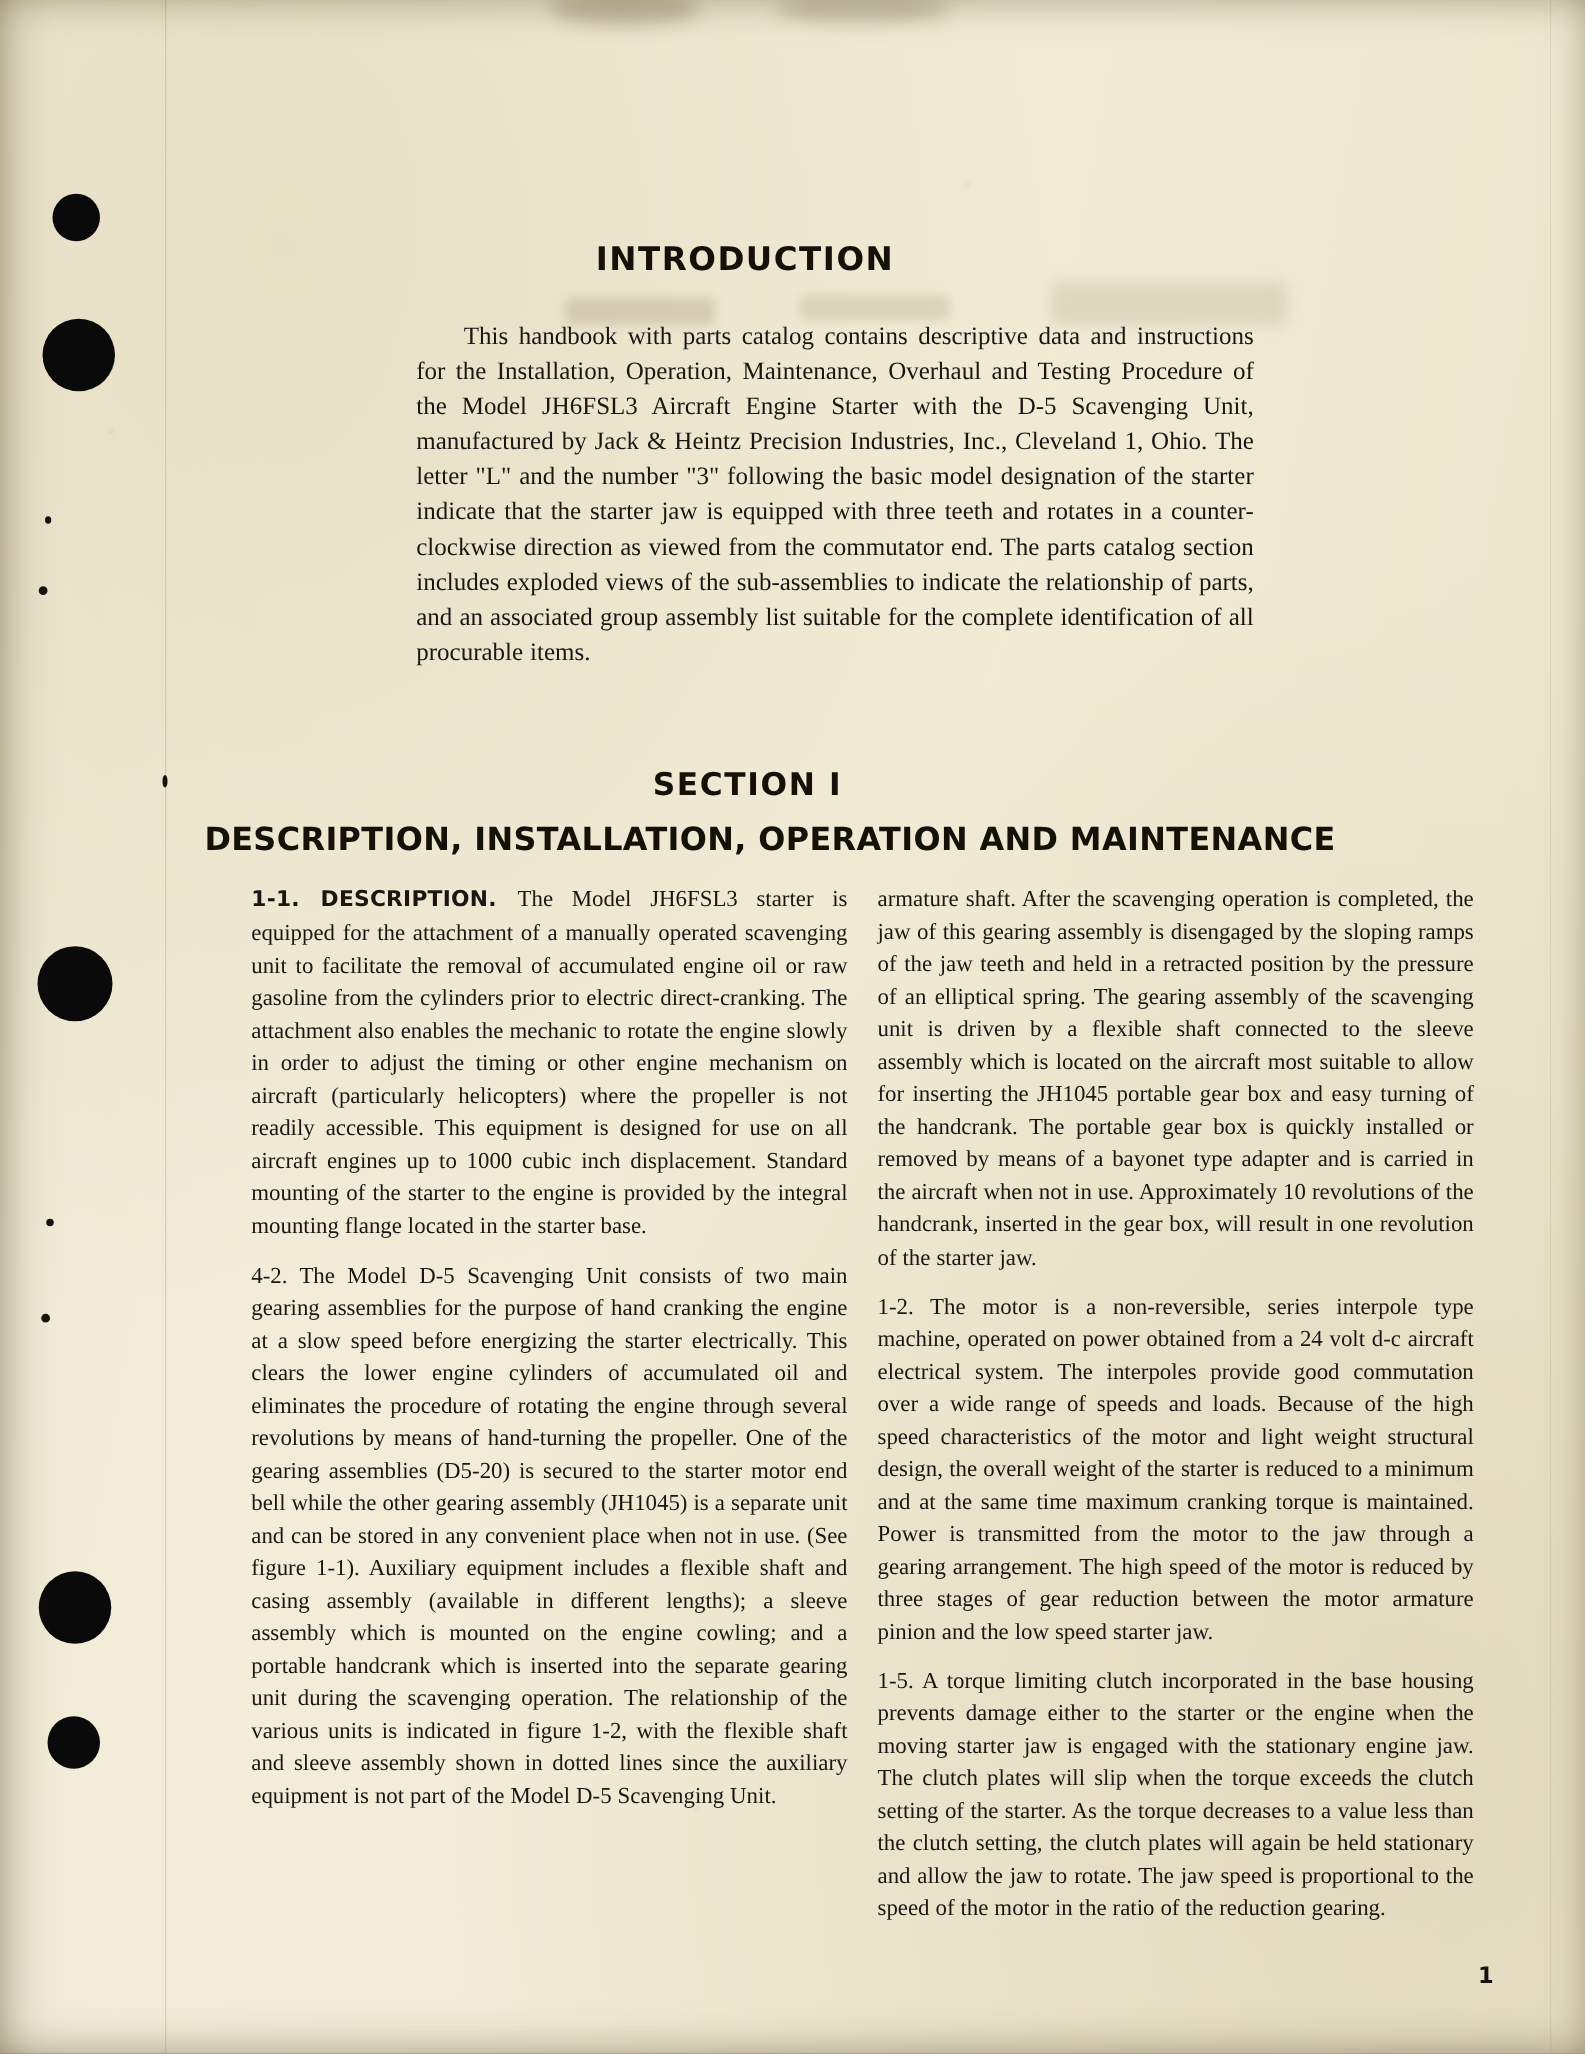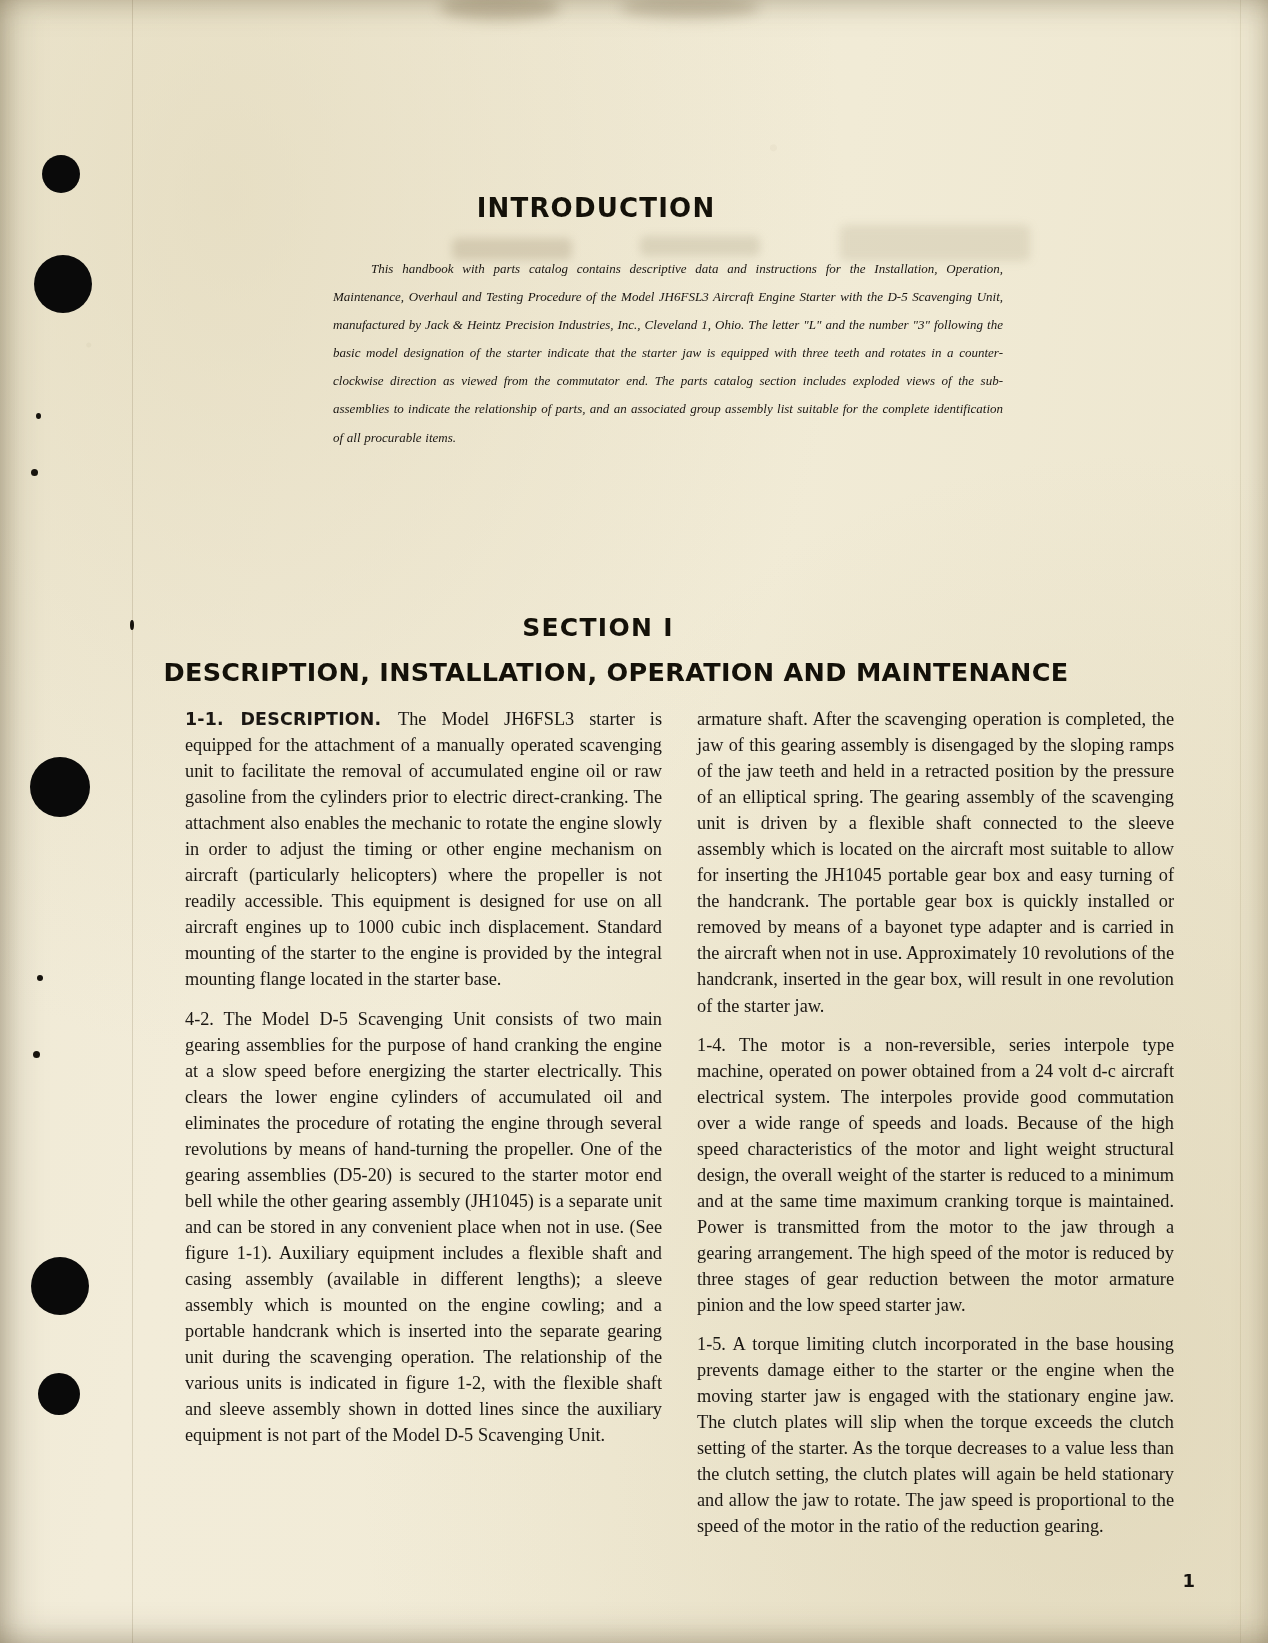--- a/index.html
+++ b/index.html
@@ -109,26 +109,25 @@
     font-weight: bold;
     font-size: 26px;
     letter-spacing: 1.2px;
     color: #141109;
   }
   .intro-body {
     position: absolute;
     left: 333px;
     top: 255px;
     width: 670px;
-    font-size: 13px;
+    font-size: 20px;
     line-height: 28.1px;
     text-align: justify;
     text-indent: 38px;
     word-spacing: 0.5px;
-    font-style: italic;
   }
 
   
   .section-num {
     position: absolute;
     left: 0; right: 0;
     top: 613px;
     text-align: center;
     transform: translateX(-36px);
     font-family: "DejaVu Sans", "Liberation Sans", sans-serif;
@@ -148,24 +147,24 @@
     font-size: 25.5px;
     letter-spacing: 0.3px;
     color: #141109;
     white-space: nowrap;
   }
 
   
   .columns {
     position: absolute;
     top: 706px;
-    left: 185px;
+    left: 201px;
     width: 990px;
     display: flex;
-    gap: 35px;
+    gap: 24px;
   }
   .col { width: 477px; }
   .col p {
     margin: 0 0 13px 0;
     font-size: 18.3px;
     line-height: 26.05px;
     text-align: justify;
     word-spacing: 0.2px;
   }
   .col p:last-child { margin-bottom: 0; }
@@ -234,21 +233,21 @@
         <span class="pnum">4-2. </span>
         <span>The Model D-5 Scavenging Unit consists of two main gearing assemblies for the purpose of hand cranking the engine at a slow speed before energizing the starter electrically. This clears the lower engine cylinders of accumulated oil and eliminates the procedure of rotating the engine through several revolutions by means of hand-turning the propeller. One of the gearing assemblies (D5-20) is secured to the starter motor end bell while the other gearing assembly (JH1045) is a separate unit and can be stored in any convenient place when not in use. (See figure 1-1). Auxiliary equipment includes a flexible shaft and casing assembly (available in different lengths); a sleeve assembly which is mounted on the engine cowling; and a portable handcrank which is inserted into the separate gearing unit during the scavenging operation. The relationship of the various units is indicated in figure 1-2, with the flexible shaft and sleeve assembly shown in dotted lines since the auxiliary equipment is not part of the Model D-5 Scavenging Unit. </span>
       </p>
     </div>
 
     <div class="col">
       <p>
         <span>armature shaft. After the scavenging operation is completed, the jaw of this gearing assembly is disengaged by the sloping ramps of the jaw teeth and held in a retracted position by the pressure of an elliptical spring. The gearing assembly of the scavenging unit is driven by a flexible shaft connected to the sleeve assembly which is located on the aircraft most suitable to allow for inserting the JH1045 portable gear box and easy turning of the handcrank. The portable gear box is quickly installed or removed by means of a bayonet type adapter and is carried in the aircraft when not in use. Approximately 10 revolutions of the handcrank, inserted in the gear box, will result in one revolution of the starter jaw. </span>
       </p>
       <p>
-        <span class="pnum">1-4. </span>
+        <span class="pnum">1-2. </span>
         <span>The motor is a non-reversible, series interpole type machine, operated on power obtained from a 24 volt d-c aircraft electrical system. The interpoles provide good commutation over a wide range of speeds and loads. Because of the high speed characteristics of the motor and light weight structural design, the overall weight of the starter is reduced to a minimum and at the same time maximum cranking torque is maintained. Power is transmitted from the motor to the jaw through a gearing arrangement. The high speed of the motor is reduced by three stages of gear reduction between the motor armature pinion and the low speed starter jaw. </span>
       </p>
       <p>
         <span class="pnum">1-5. </span>
         <span>A torque limiting clutch incorporated in the base housing prevents damage either to the starter or the engine when the moving starter jaw is engaged with the stationary engine jaw. The clutch plates will slip when the torque exceeds the clutch setting of the starter. As the torque decreases to a value less than the clutch setting, the clutch plates will again be held stationary and allow the jaw to rotate. The jaw speed is proportional to the speed of the motor in the ratio of the reduction gearing. </span>
       </p>
     </div>
 
   </div>
 

